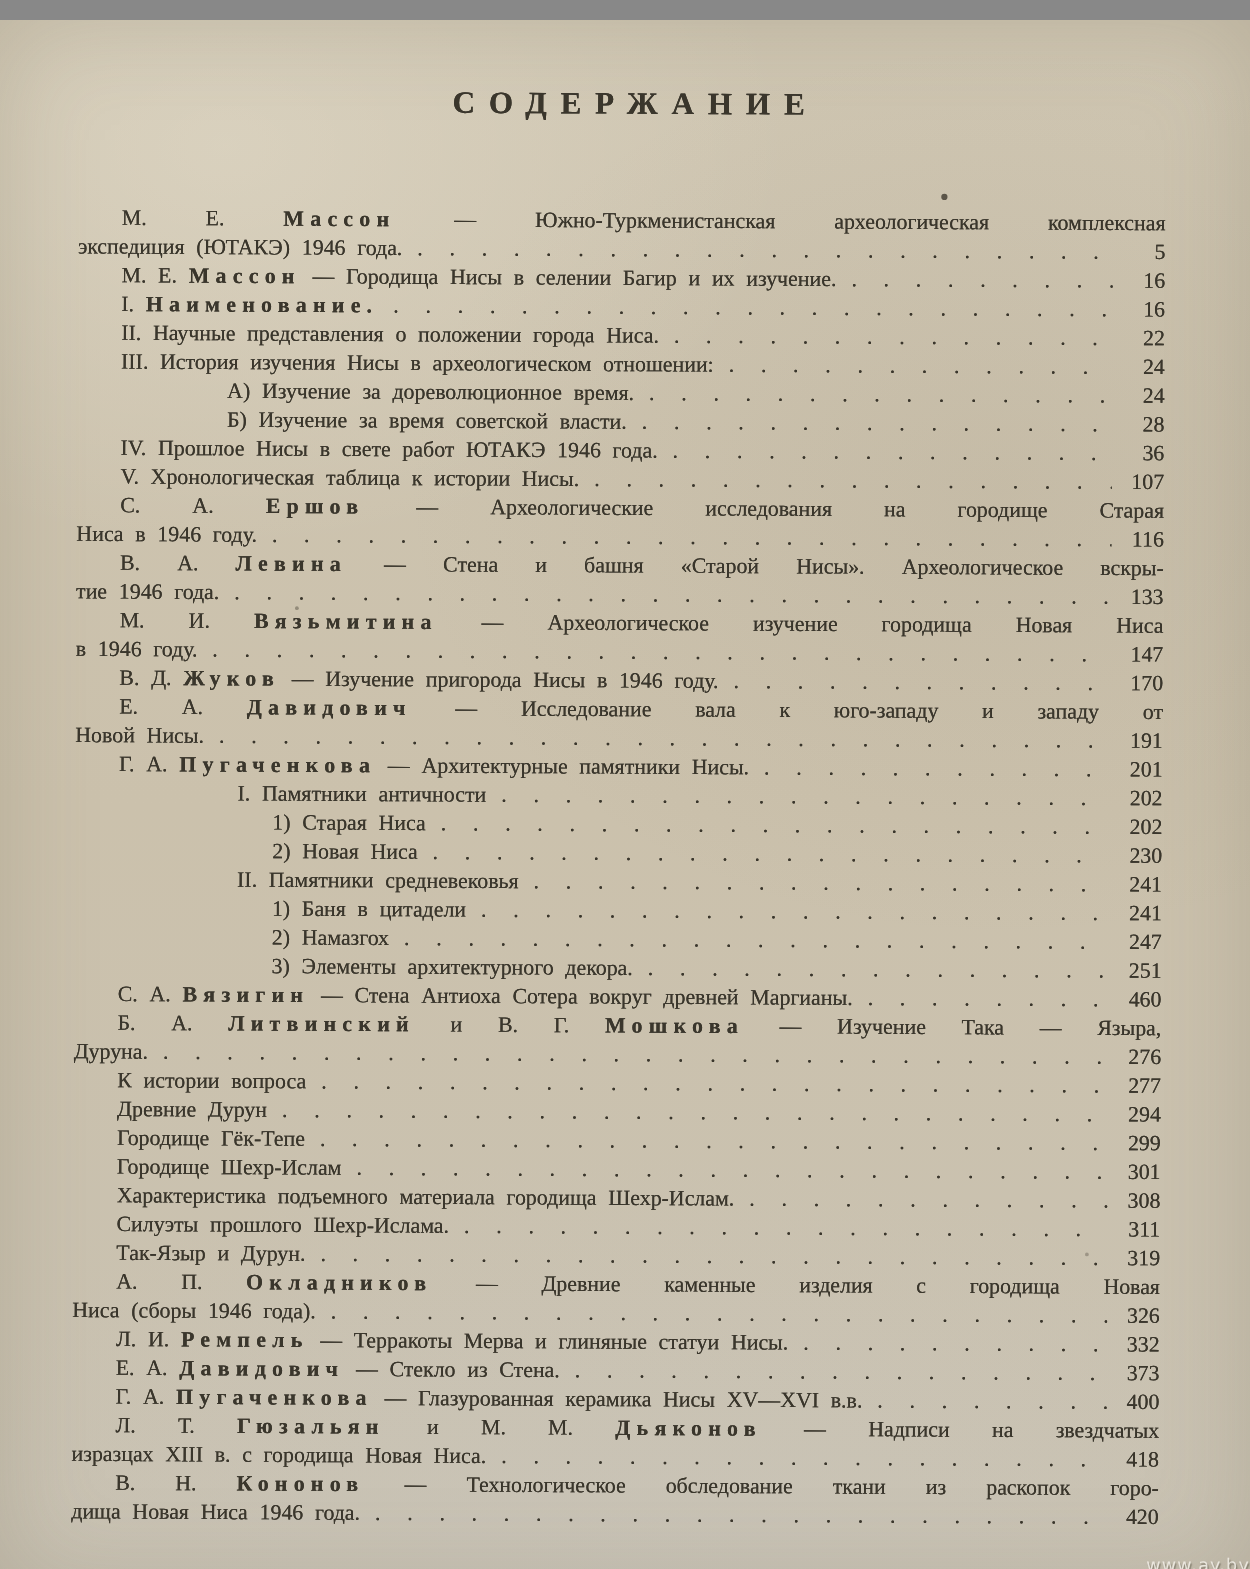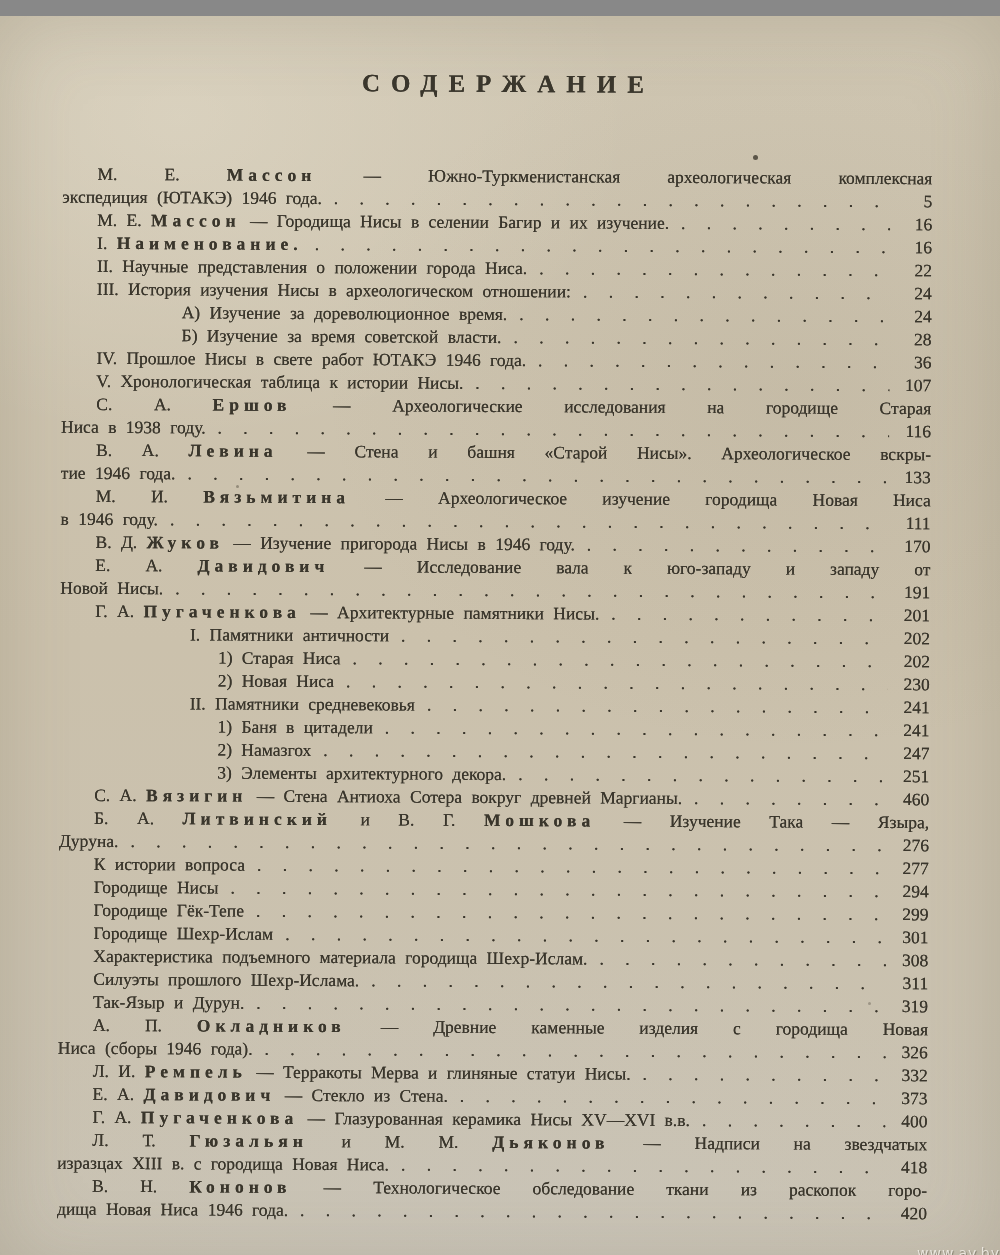--- a/index.html
+++ b/index.html
@@ -108,35 +108,35 @@
           <span class="leader"> . . . . . . . . . . . . . . . . . . . . . . . . . . . . . . . . . . . . . . . . . . . . . . . . . .</span>
           <span class="pagenum">36</span>
         </div>
         <div class="line ind-1">
           <span class="txt"><span>V. Хронологическая таблица к истории Нисы.</span></span>
           <span class="leader"> . . . . . . . . . . . . . . . . . . . . . . . . . . . . . . . . . . . . . . . . . . . . . . . . . .</span>
           <span class="pagenum">107</span>
         </div>
         <div class="line ind-1 justify"><span class="txt"><span>С. А. </span><span class="spaced">Ершов</span><span> — Археологические исследования на городище Старая</span></span></div>
         <div class="line ind-0">
-          <span class="txt"><span>Ниса в 1938  году.</span></span>
+          <span class="txt"><span>Ниса в 1946  году.</span></span>
           <span class="leader"> . . . . . . . . . . . . . . . . . . . . . . . . . . . . . . . . . . . . . . . . . . . . . . . . . .</span>
           <span class="pagenum">116</span>
         </div>
         <div class="line ind-1 justify"><span class="txt"><span>В. А. </span><span class="spaced">Левина</span><span> — Стена и башня «Старой Нисы». Археологическое вскры-</span></span></div>
         <div class="line ind-0">
           <span class="txt"><span>тие 1946  года.</span></span>
           <span class="leader"> . . . . . . . . . . . . . . . . . . . . . . . . . . . . . . . . . . . . . . . . . . . . . . . . . .</span>
           <span class="pagenum">133</span>
         </div>
         <div class="line ind-1 justify"><span class="txt"><span>М. И. </span><span class="spaced">Вязьмитина</span><span> — Археологическое изучение городища Новая Ниса</span></span></div>
         <div class="line ind-0">
           <span class="txt"><span>в 1946  году.</span></span>
           <span class="leader"> . . . . . . . . . . . . . . . . . . . . . . . . . . . . . . . . . . . . . . . . . . . . . . . . . .</span>
-          <span class="pagenum">111</span>
+          <span class="pagenum">147</span>
         </div>
         <div class="line ind-1">
           <span class="txt"><span>В. Д. </span><span class="spaced">Жуков</span><span> — Изучение пригорода Нисы в 1946 году.</span></span>
           <span class="leader"> . . . . . . . . . . . . . . . . . . . . . . . . . . . . . . . . . . . . . . . . . . . . . . . . . .</span>
           <span class="pagenum">170</span>
         </div>
         <div class="line ind-1 justify"><span class="txt"><span>Е. А. </span><span class="spaced">Давидович</span><span> — Исследование вала к юго-западу и западу от</span></span></div>
         <div class="line ind-0">
           <span class="txt"><span>Новой Нисы.</span></span>
           <span class="leader"> . . . . . . . . . . . . . . . . . . . . . . . . . . . . . . . . . . . . . . . . . . . . . . . . . .</span>
@@ -192,21 +192,21 @@
           <span class="txt"><span>Дуруна.</span></span>
           <span class="leader"> . . . . . . . . . . . . . . . . . . . . . . . . . . . . . . . . . . . . . . . . . . . . . . . . . .</span>
           <span class="pagenum">276</span>
         </div>
         <div class="line ind-1">
           <span class="txt"><span>К истории вопроса</span></span>
           <span class="leader"> . . . . . . . . . . . . . . . . . . . . . . . . . . . . . . . . . . . . . . . . . . . . . . . . . .</span>
           <span class="pagenum">277</span>
         </div>
         <div class="line ind-1">
-          <span class="txt"><span>Городище Нисы</span></span>
+          <span class="txt"><span>Древние Дурун</span></span>
           <span class="leader"> . . . . . . . . . . . . . . . . . . . . . . . . . . . . . . . . . . . . . . . . . . . . . . . . . .</span>
           <span class="pagenum">294</span>
         </div>
         <div class="line ind-1">
           <span class="txt"><span>Городище Гёк-Тепе</span></span>
           <span class="leader"> . . . . . . . . . . . . . . . . . . . . . . . . . . . . . . . . . . . . . . . . . . . . . . . . . .</span>
           <span class="pagenum">299</span>
         </div>
         <div class="line ind-1">
           <span class="txt"><span>Городище Шехр-Ислам</span></span>

